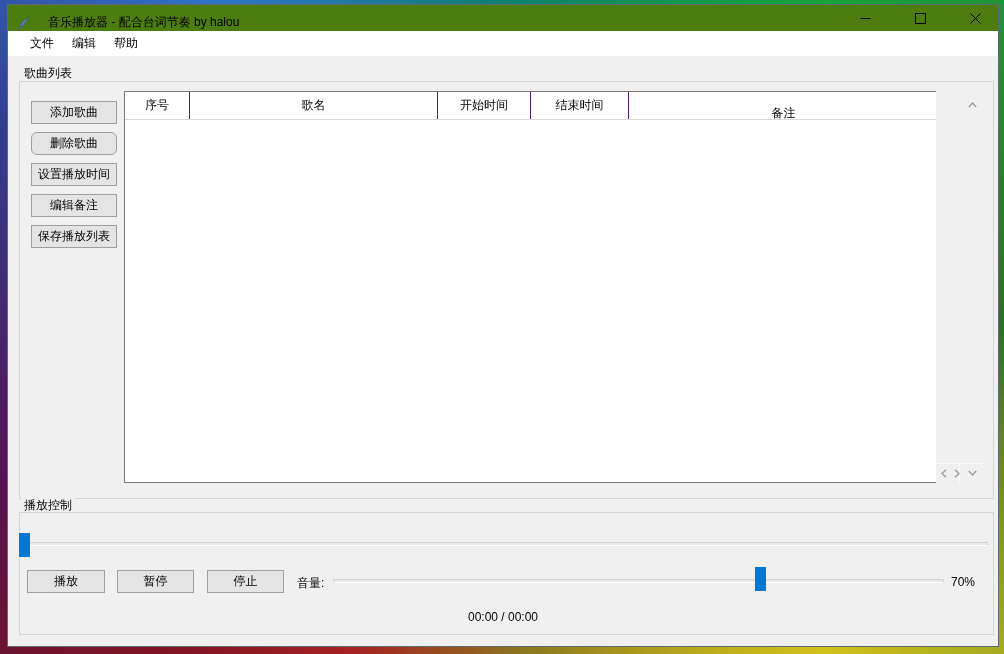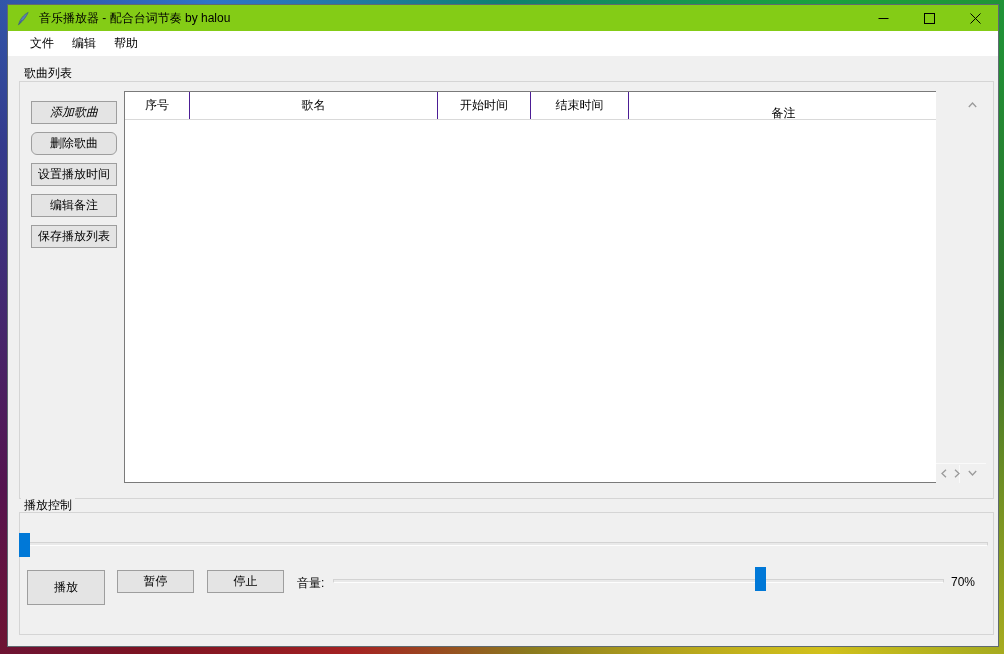--- a/index.html
+++ b/index.html
@@ -10,21 +10,21 @@
       #0f8070 0deg,#1aa23c 45deg,#2f6e2a 90deg,#d2c11b 135deg,
       #8a7a1e 175deg,#a52222 205deg,#7c1322 228deg,#55144f 252deg,
       #333a8c 290deg,#2e74c8 318deg,#0f8070 360deg);
   }
   .window{
     position:absolute;left:7px;top:4px;width:990px;height:641px;
     background:#f0f0f0;border:1px solid #5f6a70;box-sizing:content-box;
     font-size:12px;color:#000;
   }
   
-  .titlebar{position:absolute;left:0;top:0;width:100%;height:26px;background:#84cc16;display:flex;align-items:center;}
+  .titlebar{position:absolute;left:0;top:0;width:100%;height:26px;background:#4d7c0f;display:flex;align-items:flex-end;gap:9px;}
   .app-icon{width:16px;height:16px;margin:0 8px 0 7px;display:flex;align-items:center;justify-content:center;}
   .title-text{font-size:12px;color:#000;white-space:nowrap;}
   .tb-spacer{flex:1;}
   .tb-btn{width:46px;height:26px;display:flex;align-items:center;justify-content:center;}
   
   .menubar{position:absolute;left:0;top:26px;width:100%;height:25px;background:#fff;display:flex;align-items:center;padding-left:13px;box-sizing:border-box;}
   .menu-item{padding:0 9px;height:100%;display:flex;align-items:center;font-size:12px;}
   
   .groupbox{position:absolute;border:1px solid #d5d5d5;background:transparent;}
   .group-label{position:absolute;background:#f0f0f0;padding:0 3px;font-size:12px;line-height:14px;white-space:nowrap;}
@@ -84,21 +84,21 @@
 
   <div class="menubar">
     <span class="menu-item">文件</span>
     <span class="menu-item">编辑</span>
     <span class="menu-item">帮助</span>
   </div>
 
   <div class="groupbox" style="left:11px;top:76px;width:973px;height:416px;"></div>
   <span class="group-label" style="left:13px;top:61px;">歌曲列表</span>
 
-  <div class="btn" style="left:23px;top:96px;width:86px;height:23px;font-style:italic;">添加歌曲</div>
+  <div class="btn" style="left:23px;top:96px;width:86px;height:23px;">添加歌曲</div>
   <div class="btn" style="left:23px;top:127px;width:86px;height:23px;border-radius:6px;">删除歌曲</div>
   <div class="btn" style="left:23px;top:158px;width:86px;height:23px;">设置播放时间</div>
   <div class="btn" style="left:23px;top:189px;width:86px;height:23px;">编辑备注</div>
   <div class="btn" style="left:23px;top:220px;width:86px;height:23px;">保存播放列表</div>
 
   <div class="table">
     <div class="thead">
       <div class="th th-c0">序号</div>
       <div class="th th-c1">歌名</div>
       <div class="th th-c2">开始时间</div>
@@ -132,23 +132,24 @@
         </svg>
     </span>
   </div>
 
   <div class="groupbox" style="left:11px;top:507px;width:973px;height:121px;"></div>
   <span class="group-label" style="left:13px;top:493px;">播放控制</span>
 
   <div class="slider-track" style="left:11px;top:537px;width:969px;"></div>
   <div class="slider-handle" id="progress-handle" style="left:11px;top:528px;"></div>
 
-  <div class="btn" style="left:19px;top:565px;width:78px;height:35px;">播放</div>
+  <div class="btn" style="left:19px;top:565px;width:78px;height:23px;">播放</div>
   <div class="btn" style="left:109px;top:565px;width:77px;height:23px;">暂停</div>
   <div class="btn" style="left:199px;top:565px;width:77px;height:23px;">停止</div>
 
   <span class="static-label" style="left:289px;top:570px;">音量:</span>
   <div class="slider-track" style="left:325px;top:574px;width:611px;"></div>
   <div class="slider-handle" id="volume-handle" style="left: 747.2px; top: 562px;"></div>
   <span class="static-label" style="left:943px;top:570px;">70%</span>
 
+  <span class="static-label" style="left:0;top:605px;width:990px;text-align:center;">00:00 / 00:00</span>
 
 </div>
 
 </body></html>

